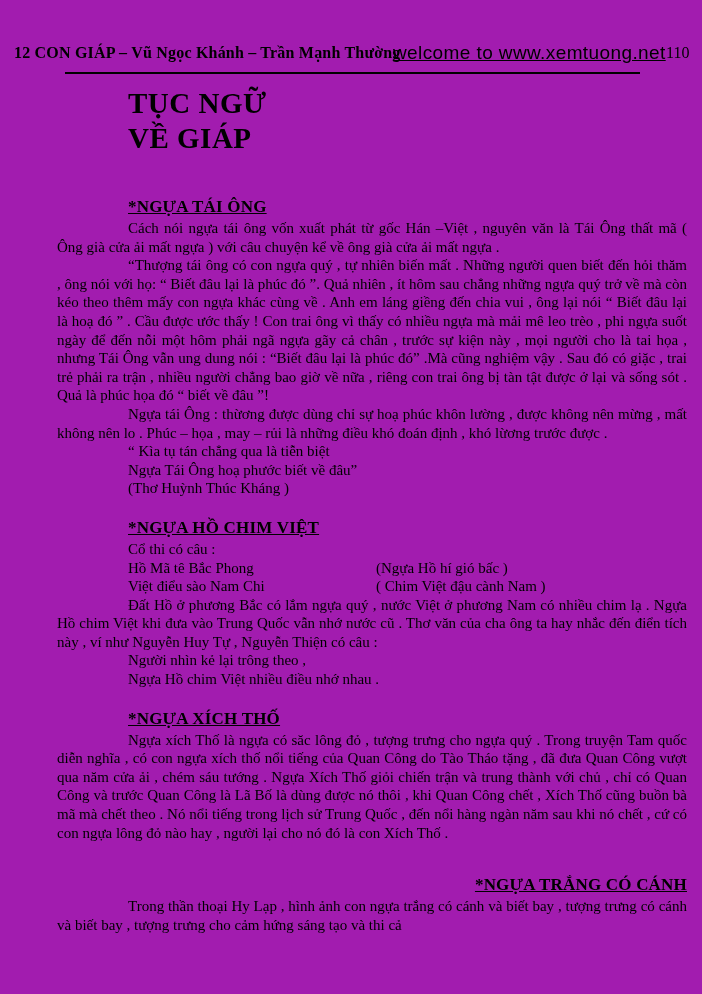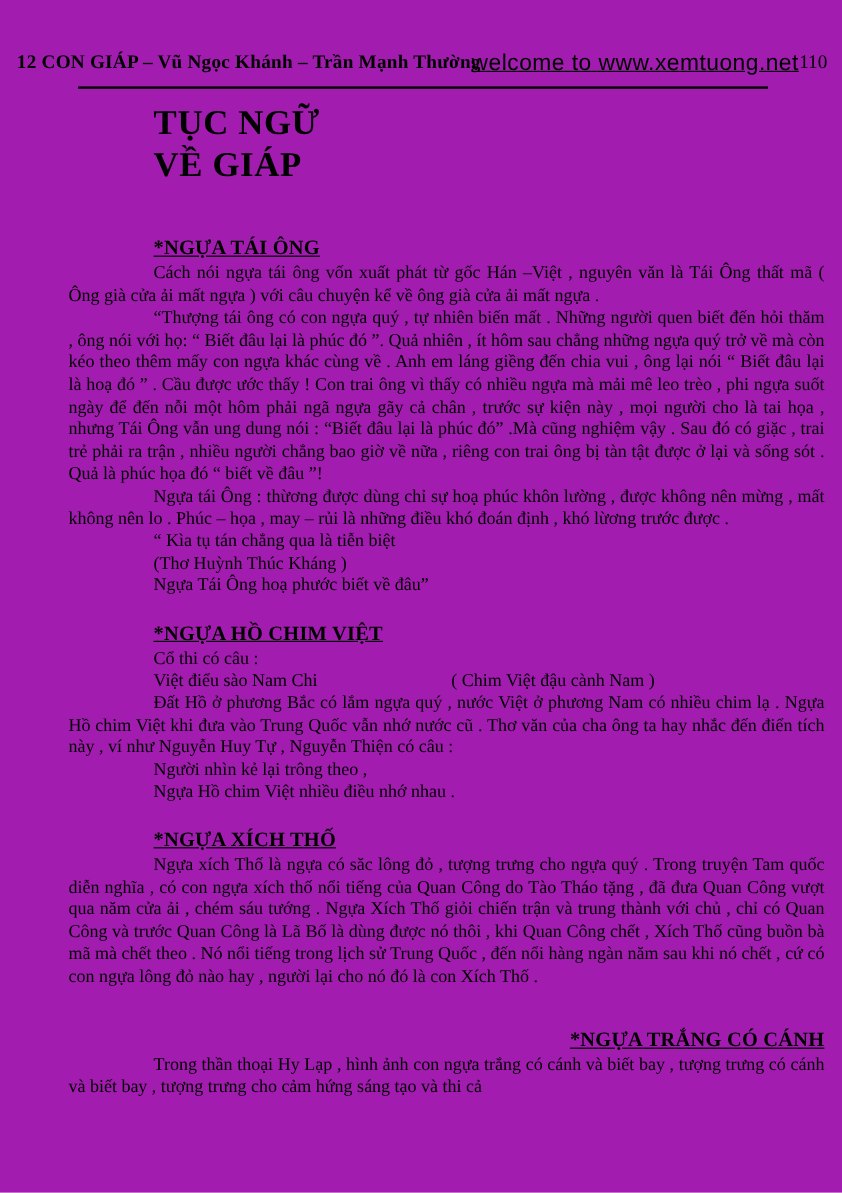--- a/index.html
+++ b/index.html
@@ -111,25 +111,29 @@
     <div class="doc-title">
       <div>TỤC NGỮ</div>
       <div>VỀ GIÁP</div>
     </div>
 
     <div class="sec-heading">*NGỰA TÁI ÔNG</div>
     <p class="para">Cách nói ngựa tái ông vốn xuất phát từ gốc Hán –Việt , nguyên văn là Tái Ông  thất mã ( Ông già cửa ải mất ngựa ) với câu chuyện kể về ông già cửa ải mất ngựa .</p>
     <p class="para">“Thượng tái ông có con ngựa quý , tự nhiên biến mất . Những người quen biết đến hỏi thăm , ông nói với họ: “ Biết đâu lại là phúc đó  ”. Quả nhiên , ít hôm sau chẳng những ngựa quý trở về mà còn kéo theo thêm mấy con ngựa khác cùng về . Anh em láng giềng  đến chia vui , ông lại nói “ Biết đâu lại là hoạ đó ” . Cầu được ước thấy ! Con trai ông vì thấy có nhiều ngựa mà mải mê leo trèo , phi ngựa suốt ngày để đến nỗi một hôm phải ngã ngựa gãy cả chân , trước sự kiện này , mọi người cho là tai họa , nhưng Tái Ông vẫn ung dung nói : “Biết đâu lại là phúc đó” .Mà cũng nghiệm vậy . Sau đó có giặc , trai trẻ phải ra trận , nhiều người chẳng bao giờ về nữa , riêng con trai ông bị tàn tật được ở lại và sống sót . Quả là phúc họa đó “ biết về đâu ”!</p>
     <p class="para">Ngựa tái Ông : thừơng được dùng chỉ sự hoạ phúc khôn lường , được không nên mừng , mất không nên lo . Phúc – họa , may – rủi là những điều khó đoán định , khó lừơng trước được .</p>
     <div class="verse-line">“ Kìa tụ tán chẳng qua là tiễn biệt</div>
+    <div class="verse-line">Ngựa Tái Ông hoạ phước biết về đâu”</div>
     <div class="verse-line">(Thơ Huỳnh Thúc Kháng )</div>
-    <div class="verse-line">Ngựa Tái Ông hoạ phước biết về đâu”</div>
 
     <div class="sec-heading">*NGỰA HỒ CHIM VIỆT</div>
     <div class="line">Cổ thi có câu :</div>
+    <div class="couplet-row">
+      <span class="couplet-left">Hồ Mã tê Bắc Phong</span>
+      <span class="couplet-right">(Ngựa Hồ hí gió bấc )</span>
+    </div>
     <div class="couplet-row">
       <span class="couplet-left">Việt điểu sào Nam Chi</span>
       <span class="couplet-right">( Chim Việt đậu cành Nam )</span>
     </div>
     <p class="para">Đất Hồ ở phương Bắc có lắm ngựa quý , nước Việt ở phương Nam có nhiều chim lạ . Ngựa Hồ chim Việt khi đưa vào Trung Quốc vẫn nhớ nước cũ . Thơ văn của cha ông ta hay nhắc đến điển tích này , ví như Nguyễn Huy Tự , Nguyễn Thiện có câu :</p>
     <div class="verse-line">Người nhìn kẻ lại trông theo ,</div>
     <div class="verse-line">Ngựa Hồ chim Việt nhiều điều nhớ nhau .</div>
 
     <div class="sec-heading">*NGỰA XÍCH THỐ</div>
     <p class="para">Ngựa xích Thố là ngựa có săc lông đỏ , tượng trưng cho ngựa quý . Trong truyện Tam quốc diễn nghĩa , có con ngựa xích thố nổi tiếng của Quan Công do Tào Tháo tặng , đã đưa Quan Công vượt qua năm cửa ải , chém sáu tướng . Ngựa Xích Thố giỏi chiến trận và trung thành với chủ , chỉ có Quan Công và trước Quan Công là Lã Bố là dùng được nó thôi , khi Quan Công chết , Xích Thố cũng buồn bà mã mà chết theo . Nó nổi tiếng trong lịch sử Trung Quốc , đến nổi hàng ngàn năm sau khi nó chết , cứ có con ngựa lông đỏ nào hay , người lại cho nó đó là con Xích Thố .</p>

